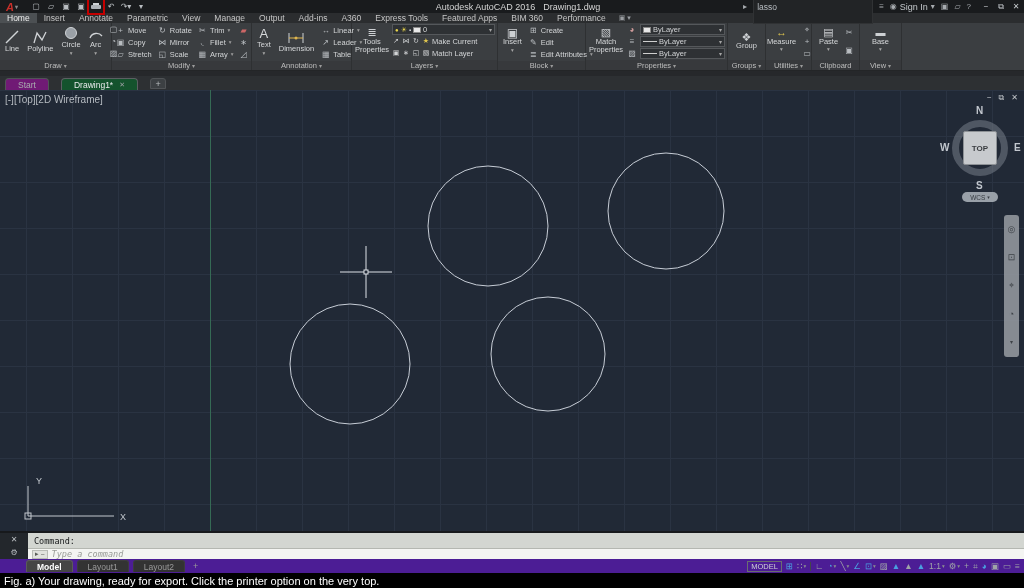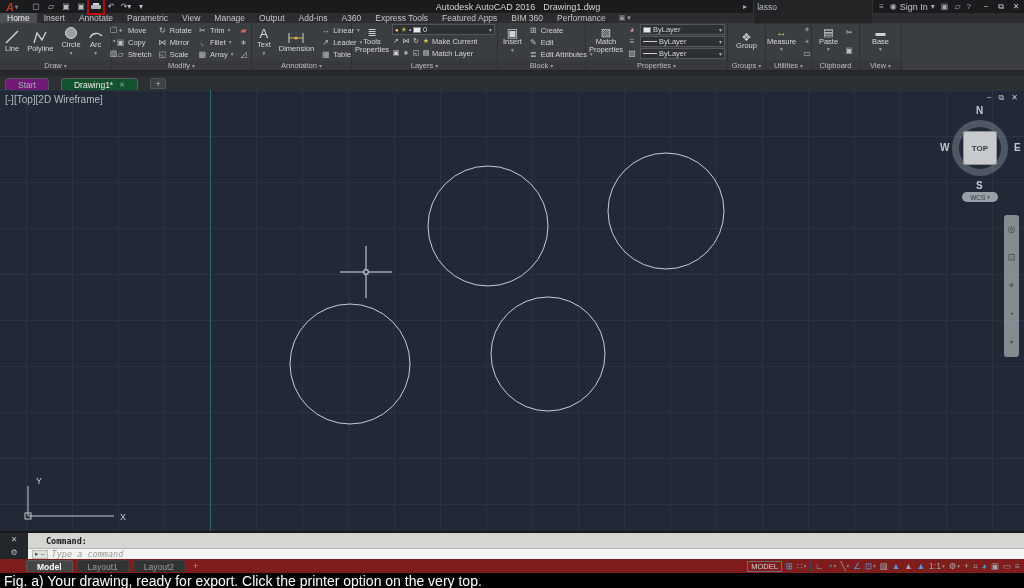--- a/index.html
+++ b/index.html
@@ -110,45 +110,45 @@
   
   .ucs { position:absolute; left:0; top:0; pointer-events:none; }
 
   
   .cmdarea { height:28px; display:flex; background:#23272c; border-top:2px solid #17191c; }
   .cmd-gutter { width:28px; display:flex; flex-direction:column; align-items:center;
     justify-content:space-around; color:#b9bdc1; font-size:8px; }
   .cmd-gutter span { cursor:pointer; }
   .cmd-main { flex:1; display:flex; flex-direction:column; }
   .cmd-prompt { height:25px; background:#d3d6d1; color:#16181a; font-family:"DejaVu Sans Mono", monospace;
-    font-size:8.5px; display:flex; align-items:center; padding-left:18px; border-bottom:1px solid #b4b7b1;font-weight:bold; }
+    font-size:8.5px; display:flex; align-items:center; padding-left:6px; border-bottom:1px solid #b4b7b1; }
   .cmd-input-row { height:12px; background:#f4f5f2; display:flex; align-items:center; padding-left:4px; gap:4px; }
   .cmd-chip { background:#e0e2dd; border:1px solid #b8bbb5; color:#5a5d58; font-size:7px;
     height:9px; display:flex; align-items:center; padding:0 2px; gap:2px; }
   .cmd-input-row input { flex:1; border:none; outline:none; background:transparent;
     font-family:"DejaVu Sans Mono", monospace; font-size:8.5px; font-style:italic; color:#575a55; }
   .cmd-input-row input::placeholder { color:#9a9d98; font-style:italic; }
 
   
-  .bottomrow { height:14px; background:#7f1d1d; display:flex; font-size:8.5px; }
+  .bottomrow { height:14px; background:#4c1d95; display:flex; font-size:8.5px; }
   .ltabs { display:flex; align-items:center; height:100%; padding-left:26px; gap:4px; }
   .ltab { padding:0 10px; height:12px; display:flex; align-items:center; border-radius:3px 3px 0 0;
     color:#9a9a9a; cursor:pointer; border:1px solid #3d3d3d; border-bottom:none; background:#333; }
   .ltab.active { background:#454545; color:#fff; font-weight:bold; border-color:#5a5a5a; }
   .ltab-new { color:#9a9a9a; font-size:9px; padding:0 4px; cursor:pointer; }
   .statusbar { margin-left:auto; display:flex; align-items:center; gap:4px; padding-right:4px; color:#9fa4a8; }
   .st-chip { border:1px solid #6a6d70; color:#cfd2d5; font-size:7.5px; padding:0 3px; height:11px;
     display:flex; align-items:center; cursor:pointer; }
   .st-ico { font-size:8.5px; display:flex; align-items:center; gap:1px; cursor:pointer; }
   .st-ico .dd { font-size:5.5px; color:#8a8d90; }
   .st-blue { color:#4a9fe0; }
   .st-sep { width:1px; height:9px; background:#44474a; }
 
   
-  .caption { height:15px; background:#000; color:#fff; font-size:14px;
+  .caption { height:15px; background:#000; color:#fff; font-size:11px;
     display:flex; align-items:center; padding-left:4px; }
 </style>
 </head>
 <body>
 
 <div class="titlebar">
   <div class="logo">
       <span>A</span>
       <span class="dd">▾</span>
     </div>

